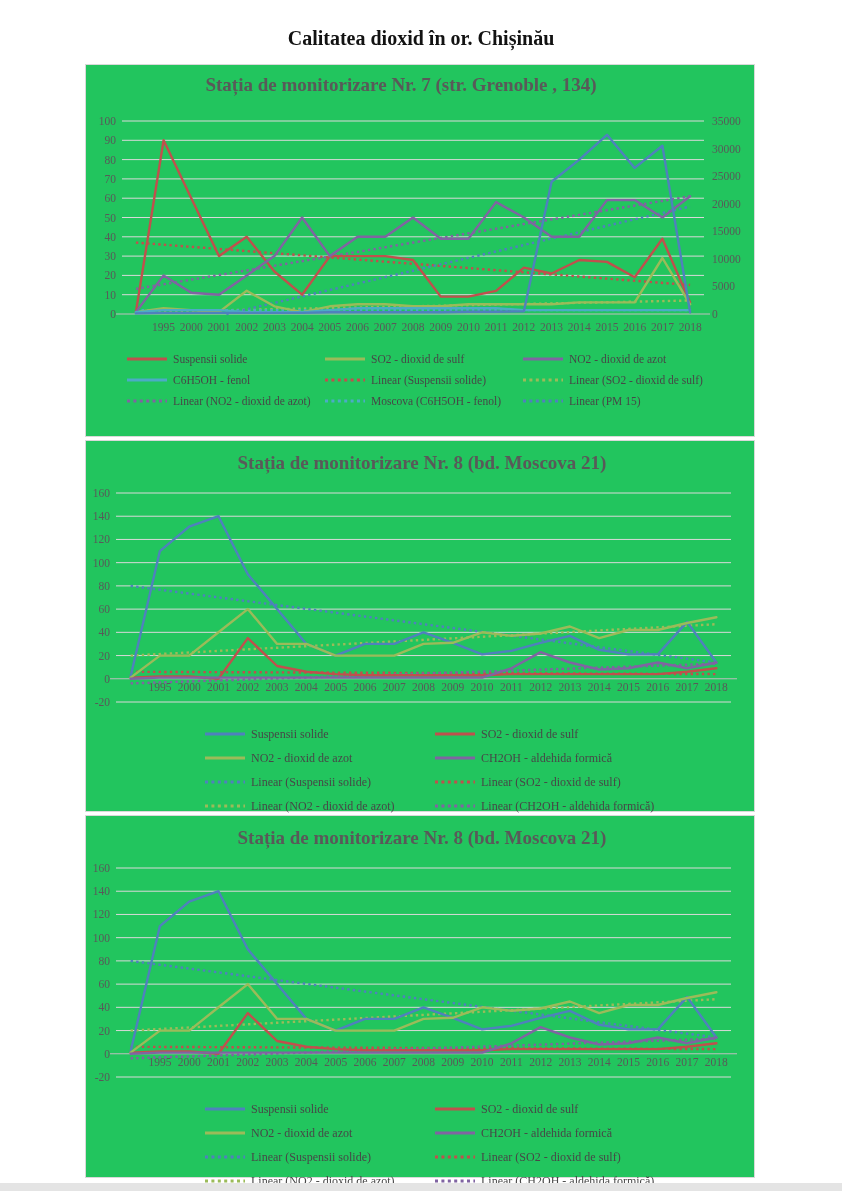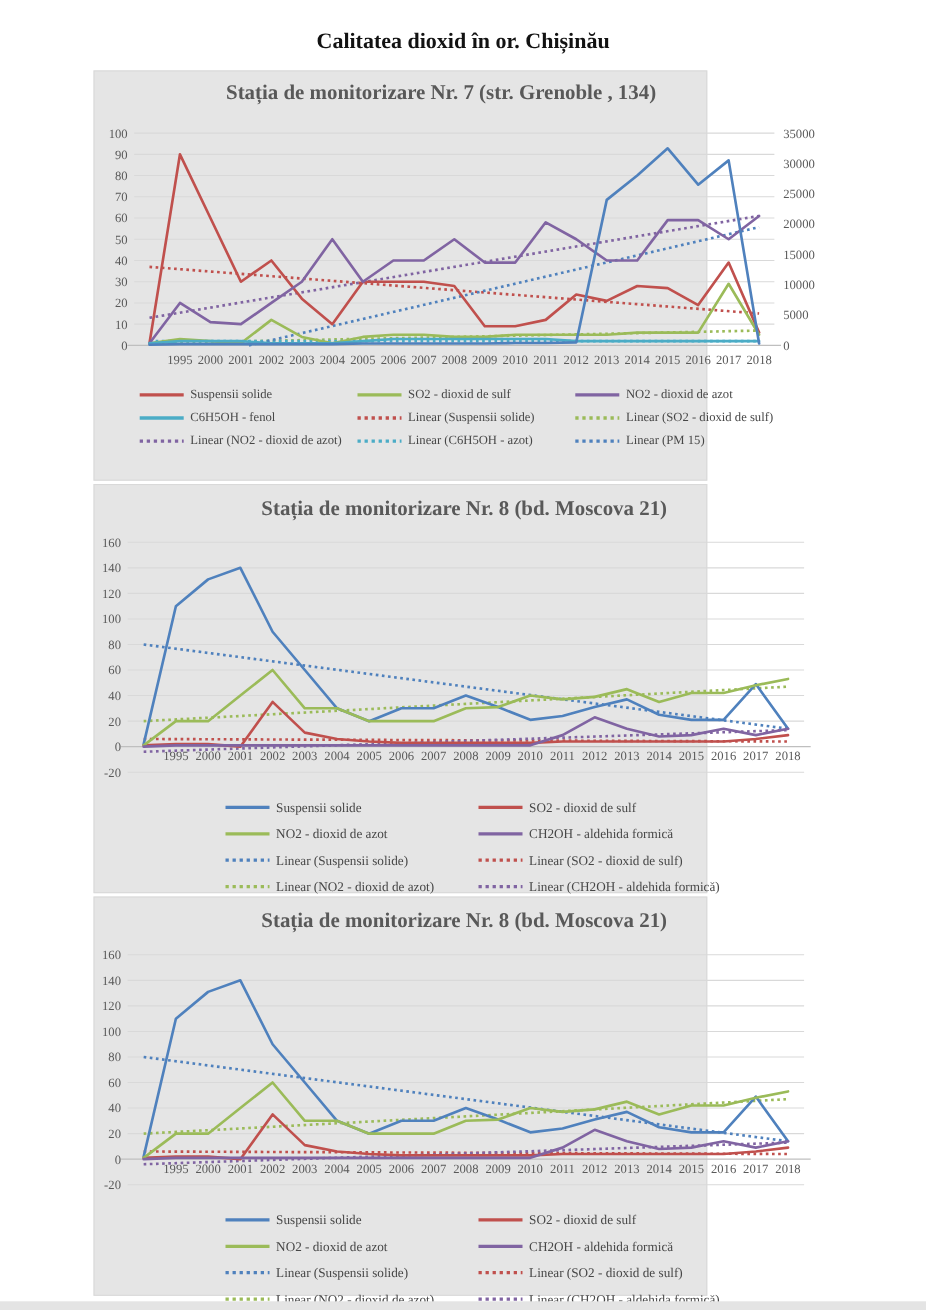--- a/index.html
+++ b/index.html
@@ -1,20 +1,20 @@
 <!DOCTYPE html>
 <html><head>
 <meta charset="utf-8">
 <style>
   html,body{margin:0;padding:0;background:#fff;}
   .page{position:relative;width:842px;height:1191px;background:#ffffff;overflow:hidden;
         font-family:"Liberation Serif","DejaVu Serif",serif;}
   .main-title{position:absolute;top:27px;left:0;width:100%;text-align:center;
               font-size:20px;font-weight:bold;color:#121212;}
-  .panel{position:absolute;left:85px;width:558px;background:#e5e5e5;
+  .panel{position:absolute;left:85px;width:670px;background:#22c55e;
          border:1px solid #d9d9d9;box-sizing:border-box;}
   .chart-title{position:absolute;text-align:center;font-weight:bold;color:#595959;
                white-space:nowrap;}
   svg.plot{position:absolute;left:0;overflow:visible;}
   .legend{position:absolute;display:flex;flex-wrap:wrap;align-content:flex-start;}
   .leg-item{display:flex;align-items:center;gap:5px;color:#474747;white-space:nowrap;
             box-sizing:border-box;}
   .bottom-bar{position:absolute;left:0;top:1183px;width:842px;height:8px;background:#e4e4e4;}
 </style>
 </head>
@@ -153,21 +153,21 @@
           <div class="leg-item" style="width: 33%; height: 21px;">
             <svg width="42" height="10">
               <line x1="1" x2="41" y1="5" y2="5" stroke="#8064A2" stroke-width="3" stroke-dasharray="3 3.4"></line>
             </svg>
             <span>Linear (NO2 - dioxid de azot)</span>
           </div>
           <div class="leg-item" style="width: 33%; height: 21px;">
             <svg width="42" height="10">
               <line x1="1" x2="41" y1="5" y2="5" stroke="#4BACC6" stroke-width="3" stroke-dasharray="3 3.4"></line>
             </svg>
-            <span>Linear (C6H5OH - azot)</span>
+            <span>Moscova (C6H5OH - fenol)</span>
           </div>
           <div class="leg-item" style="width: 33%; height: 21px;">
             <svg width="42" height="10">
               <line x1="1" x2="41" y1="5" y2="5" stroke="#4F81BD" stroke-width="3" stroke-dasharray="3 3.4"></line>
             </svg>
             <span>Linear (PM 15)</span>
           </div>
         </div>
       </div>
       <div class="panel" style="top: 440px; height: 372px;">

